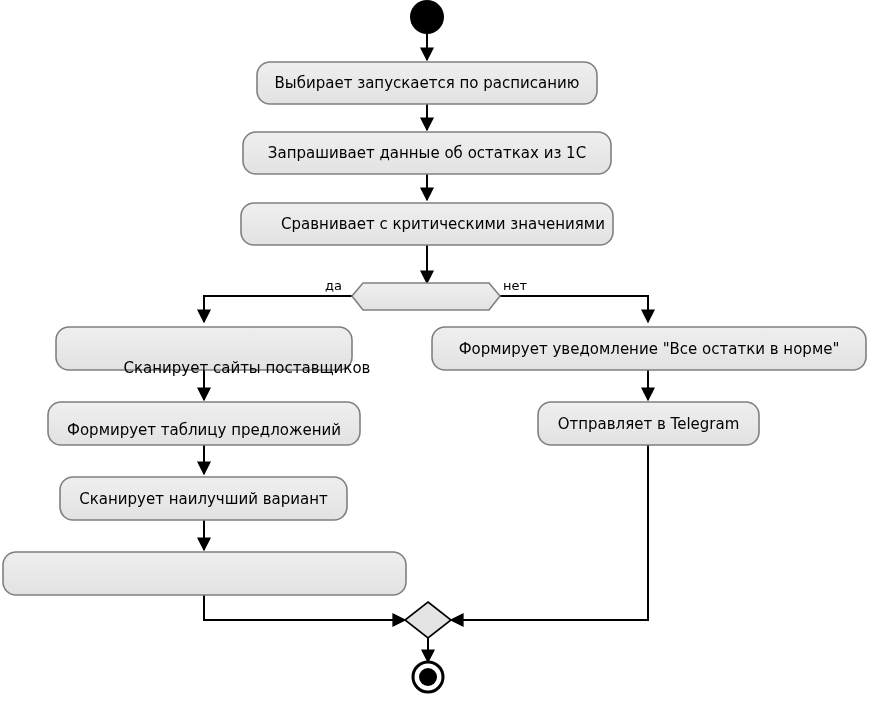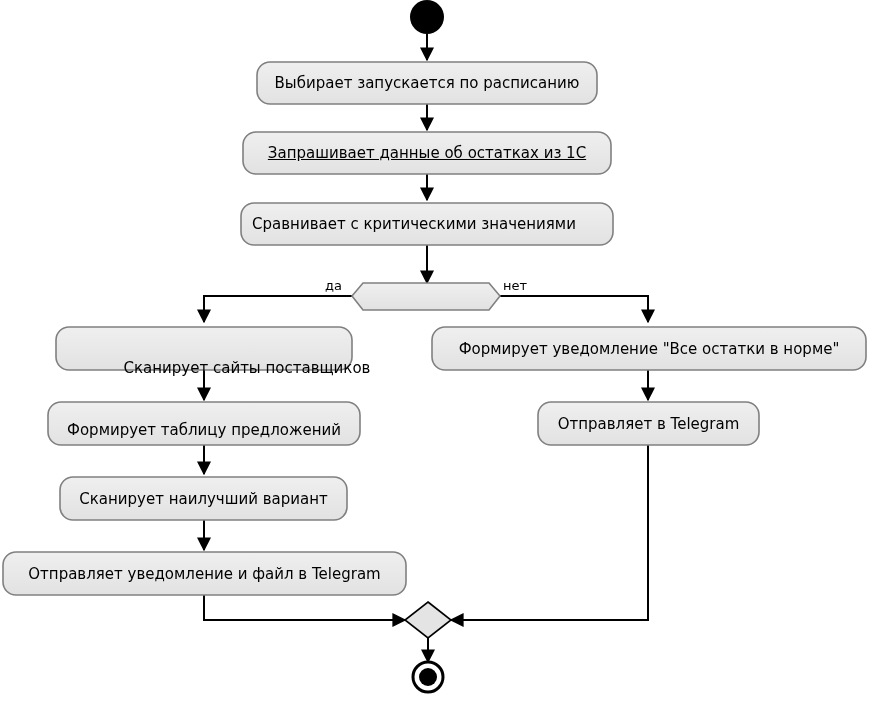--- a/index.html
+++ b/index.html
@@ -112,34 +112,33 @@
     <rect x="538" y="402" width="221" height="43" rx="13" ry="13" fill="url(#boxgrad)" stroke="#808080" stroke-width="1.6"></rect>
 
     <polygon points="428,602 451,620 428,638 405,620" fill="#e4e4e4" stroke="#000000" stroke-width="1.6"></polygon>
 
     <circle cx="428" cy="677" r="15" fill="#ffffff" stroke="#000000" stroke-width="3"></circle>
     <circle cx="428" cy="677" r="9" fill="#000000"></circle>
   </svg>
 
   <div class="node-label" style="left:257px; top:62px; width:340px; height:42px;">Выбирает запускается по расписанию</div>
 
-  <div class="node-label" style="left:243px; top:132px; width:368px; height:42px;text-decoration:underline;">Запрашивает данные об остатках из 1С</div>
+  <div class="node-label" style="left:243px; top:132px; width:368px; height:42px;">Запрашивает данные об остатках из 1С</div>
 
-  <div class="node-label" style="left:228px; top:203px; width:372px; height:42px;">Сравнивает с критическими значениями</div>
+  <div class="node-label" style="left:257px; top:203px; width:372px; height:42px;">Сравнивает с критическими значениями</div>
 
 
   <div class="edge-label" style="left:325px; top:278px;">да</div>
 
   <div class="edge-label" style="left:503px; top:278px;">нет</div>
 
   <div class="node-label" style="left:56px; top:339px; width:296px; height:58px;margin-left:43px;">Сканирует сайты поставщиков</div>
 
   <div class="node-label" style="left:48px; top:402px; width:312px; height:56px;">Формирует таблицу предложений</div>
 
   <div class="node-label" style="left:60px; top:477px; width:287px; height:43px;">Сканирует наилучший вариант</div>
 
-  <div class="node-label" style="left:3px; top:552px; width:403px; height:43px;">Отправляет уведомление и файл в Telegram</div>
 
   <div class="node-label" style="left:432px; top:327px; width:434px; height:43px;">Формирует уведомление "Все остатки в норме"</div>
 
   <div class="node-label" style="left:538px; top:402px; width:221px; height:43px;">Отправляет в Telegram</div>
 
 </div>
 
 </body></html>

